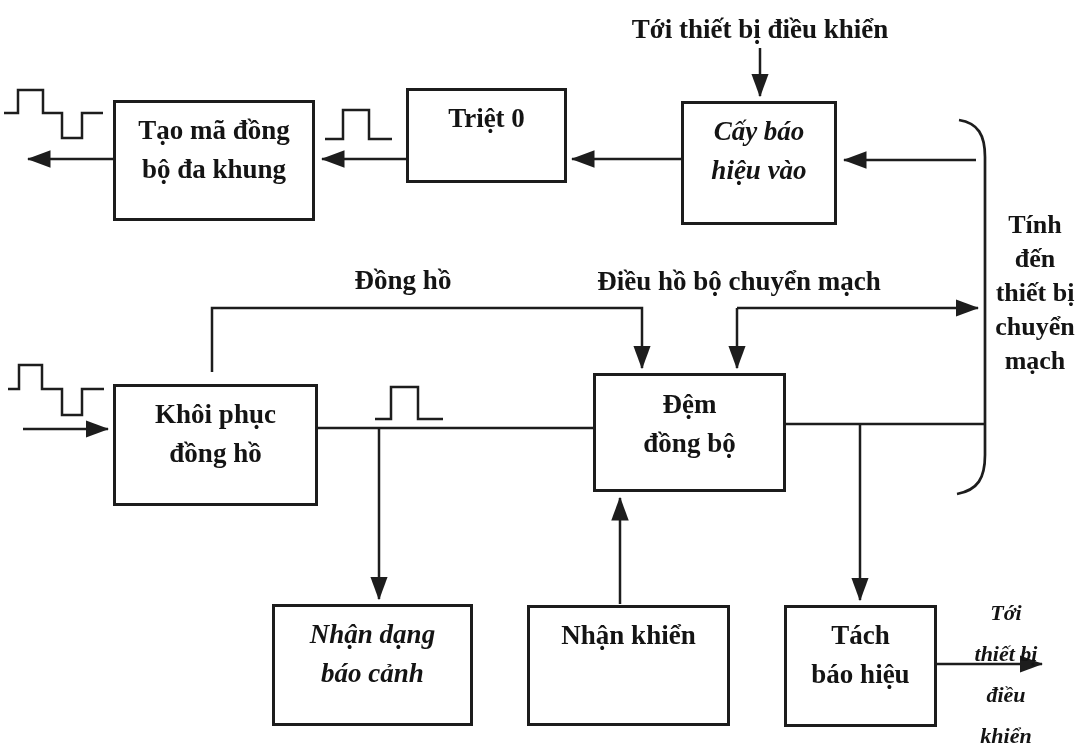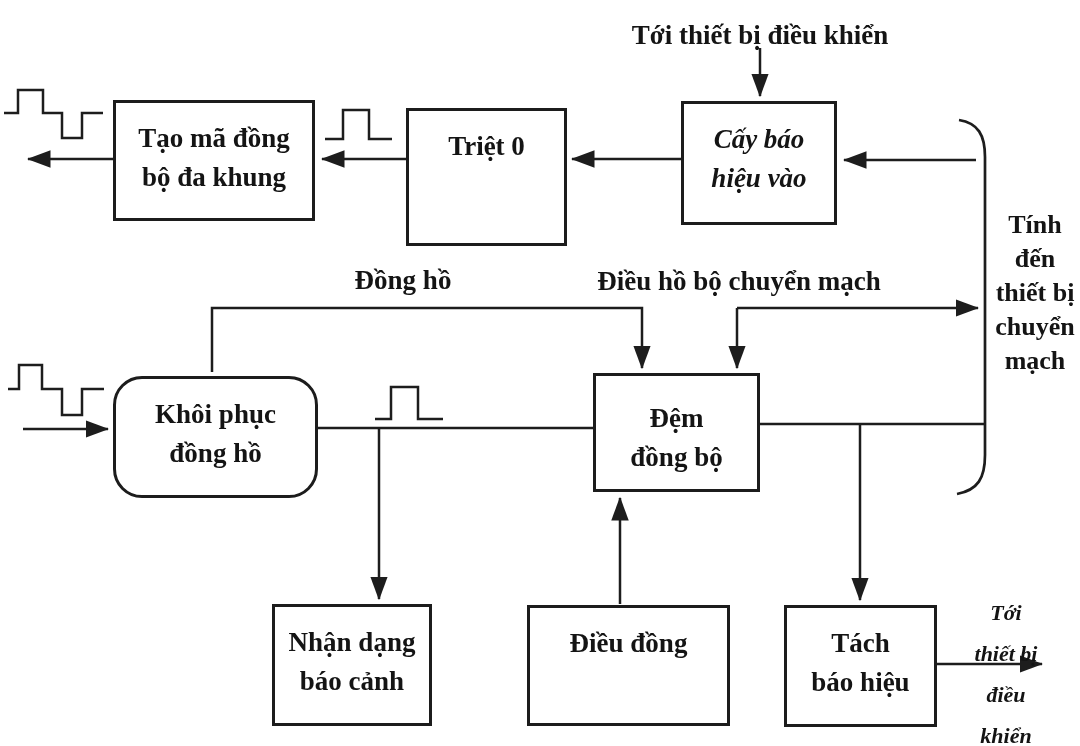--- a/index.html
+++ b/index.html
@@ -6,21 +6,21 @@
   body{
     width:1080px;height:746px;position:relative;overflow:hidden;
     background:#ffffff;color:#141414;
     font-family:"Liberation Serif", serif;
   }
   #canvas-svg{position:absolute;left:0;top:0;width:1080px;height:746px;}
   .box{
     position:absolute;box-sizing:border-box;
     border:3px solid #1c1c1c;background:#ffffff;
     text-align:center;font-weight:bold;font-size:27px;line-height:39px;
-    padding-top:16px;
+    padding-top:8px;
   }
   .box span{display:block;white-space:nowrap;}
   .lbl{
     position:absolute;font-weight:bold;font-size:27px;line-height:32px;
     white-space:nowrap;transform:translateX(-50%);
   }
   .note{
     position:absolute;font-weight:bold;text-align:center;
   }
   .note span{display:block;white-space:nowrap;}
@@ -59,55 +59,55 @@
 
     <path stroke-width="2.7" d="M959,120 C978,123 985,135 985,157 L985,455 C985,478 978,490 957,494"></path>
 
     <path d="M4,113 H18 V90 H43 V113 H62 V138 H82 V113 H103"></path>
     <path d="M8,389 H19 V365 H42 V389 H62 V415 H82 V389 H104"></path>
     <path d="M325,139 H343 V110 H369 V139 H392"></path>
     <path d="M375,419 H391 V387 H418 V419 H443"></path>
   </g>
 </svg>
 
-<div class="lbl" style="left:760px;top:13px;margin-top:6px;">Tới thiết bị điều khiển</div>
+<div class="lbl" style="left:760px;top:13px;">Tới thiết bị điều khiển</div>
 <div class="lbl" style="left:403px;top:264px;">Đồng hồ</div>
 <div class="lbl" style="left:739px;top:265px;">Điều hồ bộ chuyển mạch</div>
 
 <div class="box" style="left:113px;top:100px;width:202px;height:121px;">
   <span>Tạo mã đồng</span>
   <span>bộ đa khung</span>
 </div>
 
-<div class="box" style="left:406px;top:108px;width:161px;height:138px;">
+<div class="box" style="left:406px;top:88px;width:161px;height:95px;">
   <span>Triệt 0</span>
 </div>
 
 <div class="box" style="left:681px;top:101px;width:156px;height:124px;font-style:italic;">
   <span>Cấy báo</span>
   <span>hiệu vào</span>
 </div>
 
-<div class="box" style="left:113px;top:376px;width:205px;height:122px;border-radius:29px;">
+<div class="box" style="left:113px;top:384px;width:205px;height:122px;">
   <span>Khôi phục</span>
   <span>đồng hồ</span>
 </div>
 
-<div class="box" style="left:593px;top:373px;width:167px;height:119px;padding-top:23px;">
+<div class="box" style="left:593px;top:373px;width:193px;height:119px;padding-top:9px;">
   <span>Đệm</span>
   <span>đồng bộ</span>
 </div>
 
-<div class="box" style="left:272px;top:604px;width:160px;height:122px;">
+<div class="box" style="left:272px;top:604px;width:201px;height:122px;font-style:italic;">
   <span>Nhận dạng</span>
   <span>báo cảnh</span>
 </div>
 
 <div class="box" style="left:527px;top:605px;width:203px;height:121px;">
-  <span>Điều đồng</span>
+  <span>Nhận khiển</span>
 </div>
 
 <div class="box" style="left:784px;top:605px;width:153px;height:122px;">
   <span>Tách</span>
   <span>báo hiệu</span>
 </div>
 
 <div class="note" id="right-note">
   <span>Tính</span>
   <span>đến</span>

